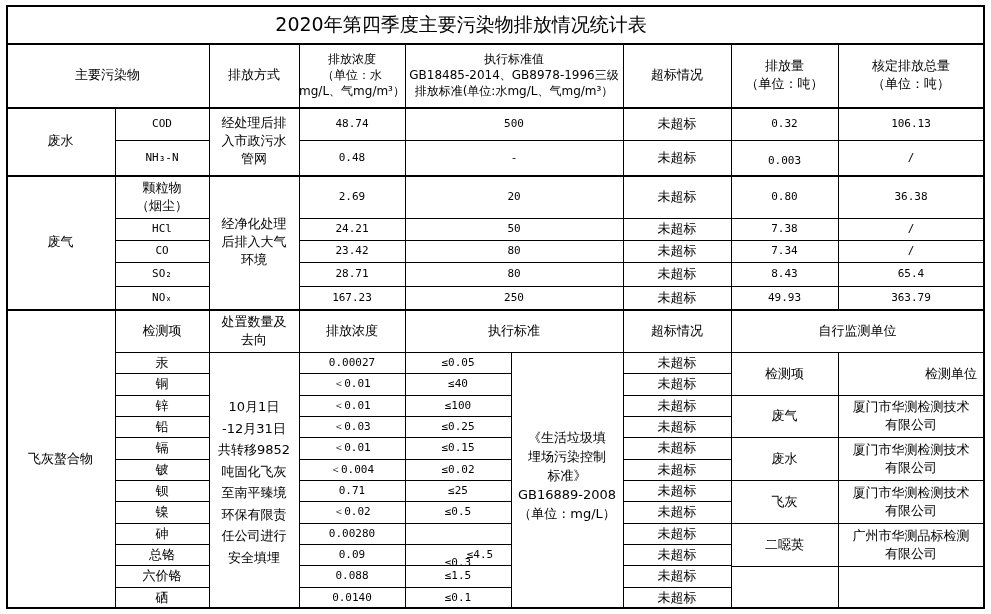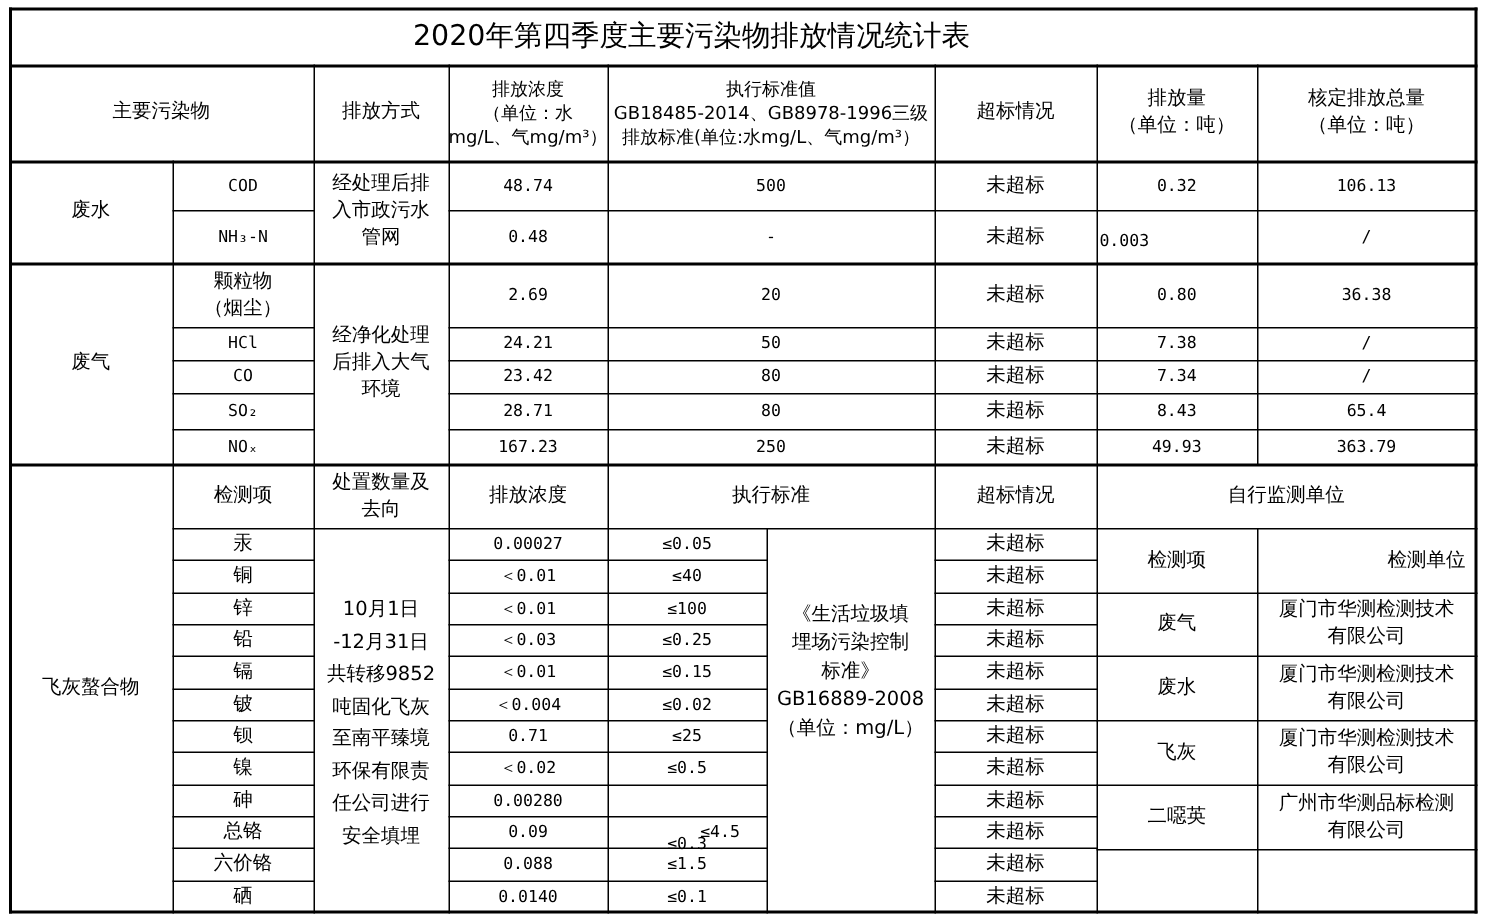--- a/index.html
+++ b/index.html
@@ -41,21 +41,21 @@
 <div class="c m" style="left:299px;top:107px;width:106px;height:33px;">48.74</div>
 <div class="c m" style="left:405px;top:107px;width:218px;height:33px;">500</div>
 <div class="c" style="left:623px;top:107px;width:108px;height:33px;">未超标</div>
 <div class="c m" style="left:731px;top:107px;width:107px;height:33px;">0.32</div>
 <div class="c m" style="left:838px;top:107px;width:146px;height:33px;">106.13</div>
 
 <div class="c m" style="left:115px;top:140px;width:94px;height:35px;">NH₃-N</div>
 <div class="c m" style="left:299px;top:140px;width:106px;height:35px;">0.48</div>
 <div class="c m" style="left:405px;top:140px;width:218px;height:35px;">-</div>
 <div class="c" style="left:623px;top:140px;width:108px;height:35px;">未超标</div>
-<div class="c m" style="left:696px;top:140px;width:107px;height:41px;">0.003</div>
+<div class="c m" style="left:731px;top:140px;width:107px;height:41px;">0.003</div>
 <div class="c m" style="left:838px;top:140px;width:146px;height:35px;">/</div>
 
 <div class="c" style="left:6px;top:175px;width:109px;height:134px;">废气</div>
 <div class="c" style="left:209px;top:175px;width:90px;height:134px;">经净化处理
 后排入大气
 环境</div>
 
 <div class="c" style="left:115px;top:175px;width:94px;height:43px;">颗粒物
 （烟尘）</div>
 <div class="c m" style="left:299px;top:175px;width:106px;height:43px;">2.69</div>
@@ -103,21 +103,21 @@
 <div class="c" style="left:731px;top:309px;width:253px;height:43px;">自行监测单位</div>
 
 <div class="c" style="left:209px;top:352px;width:90px;height:212px;align-items:flex-start;padding-top:44px;line-height:21.5px;">10月1日
 -12月31日
 共转移9852
 吨固化飞灰
 至南平臻境
 环保有限责
 任公司进行
 安全填埋</div>
-<div class="c" style="left:511px;top:352px;width:112px;height:228px;align-items:flex-start;padding-top:48px;line-height:19px;">《生活垃圾填
+<div class="c" style="left:511px;top:352px;width:112px;height:228px;align-items:flex-start;padding-top:76px;line-height:19px;">《生活垃圾填
 埋场污染控制
 标准》
 GB16889-2008
 （单位：mg/L）</div>
 
 <div id="fa-rows">
     <div class="c" style="left: 115px; top: 352px; width: 94px; height: 21px;">汞</div>
     <div class="c m" style="left: 299px; top: 352px; width: 106px; height: 21px;">0.00027</div>
     <div class="c m" style="left: 405px; top: 352px; width: 106px; height: 21px;">≤0.05</div>
     <div class="c" style="left: 623px; top: 352px; width: 108px; height: 21px;">未超标</div>

